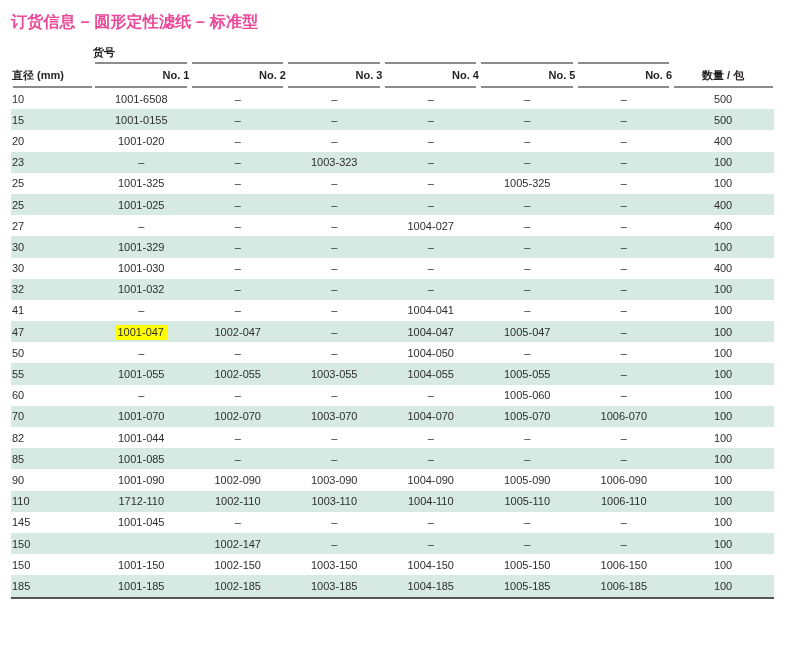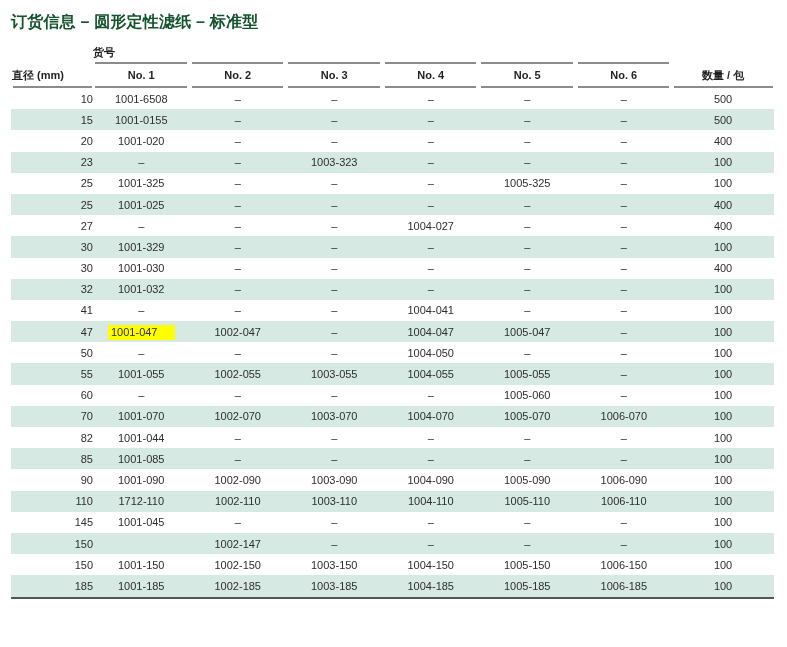--- a/index.html
+++ b/index.html
@@ -10,21 +10,21 @@
     --highlight:#ffff00;
   }
   html,body{margin:0;padding:0;background:#ffffff;}
   body{
     width:787px;height:647px;overflow:hidden;
     font-family:"Liberation Sans","DejaVu Sans",sans-serif;
     color:var(--text);
   }
   .page{padding:9px 12px 0 11px;}
   .title{
-    font-size:16px;font-weight:700;color:#14532d;
+    font-size:16px;font-weight:700;color:#ec4899;
     margin:0;padding:2px 0 0 0;letter-spacing:0.2px;line-height:22px;
   }
   table.order-table{
     margin-top:9px;
     width:763px;
     border-collapse:collapse;
     table-layout:fixed;
   }
   .order-table th,.order-table td{
     padding:0;
@@ -39,39 +39,40 @@
   }
   .hdr th{
     height:26px;font-weight:700;text-align:center;color:#231f20;
   }
   
   .hdr th.no-th{
     background-image:linear-gradient(var(--rule),var(--rule)),linear-gradient(var(--rule),var(--rule));
     background-repeat:no-repeat,no-repeat;
     background-position:top center,bottom center;
     background-size:calc(100% - 5px) 2px,calc(100% - 5px) 2px;
+    text-align:right;
   }
   .hdr th.edge-th{
     background-image:linear-gradient(var(--rule),var(--rule));
     background-repeat:no-repeat;
     background-position:bottom center;
     background-size:calc(100% - 3px) 2px;
   }
   .hdr th.diam-th{text-align:left;padding-left:1px;margin-top:38px;}
   tbody td{
     height:21.2px;
     text-align:center;
     color:var(--text);
   }
-  tbody td.diam{text-align:right;padding-left:1px;}
+  tbody td.diam{text-align:left;padding-left:1px;}
   tbody tr:nth-child(even) td{background-color:var(--stripe);}
   tbody tr:last-child td{border-bottom:2px solid var(--bottom-rule);}
   .highlight{
     background:var(--highlight);
-    padding:1px 17px 2px 3px;
+    padding:1px 4px 2px 3px;
   }
 </style>
 </head>
 <body>
 
 <div class="page">
   <h1 class="title">订货信息 – 圆形定性滤纸 – 标准型</h1>
 
   <table class="order-table">
     <colgroup>

